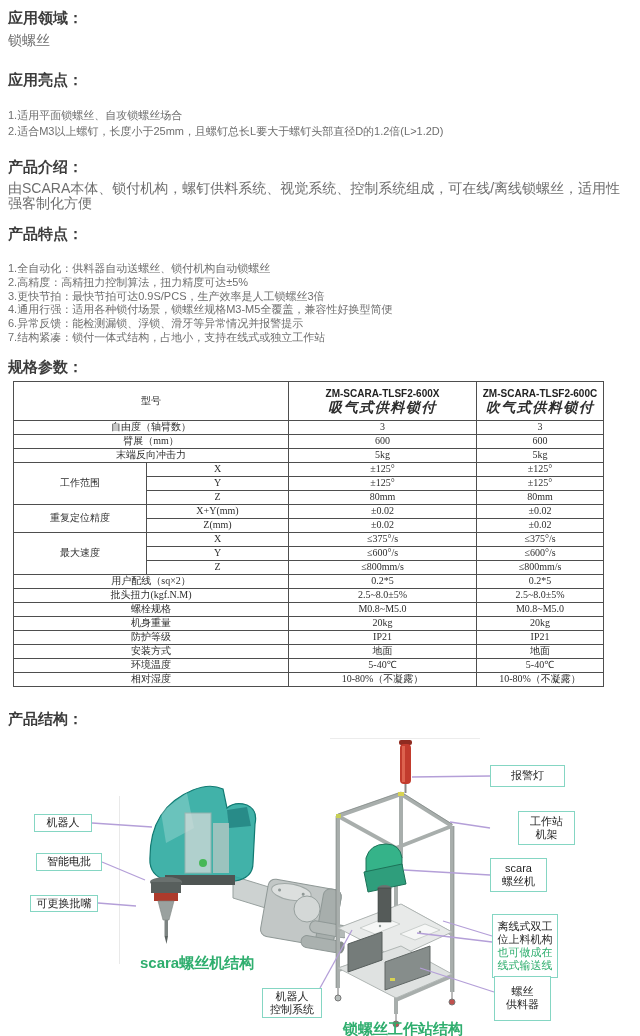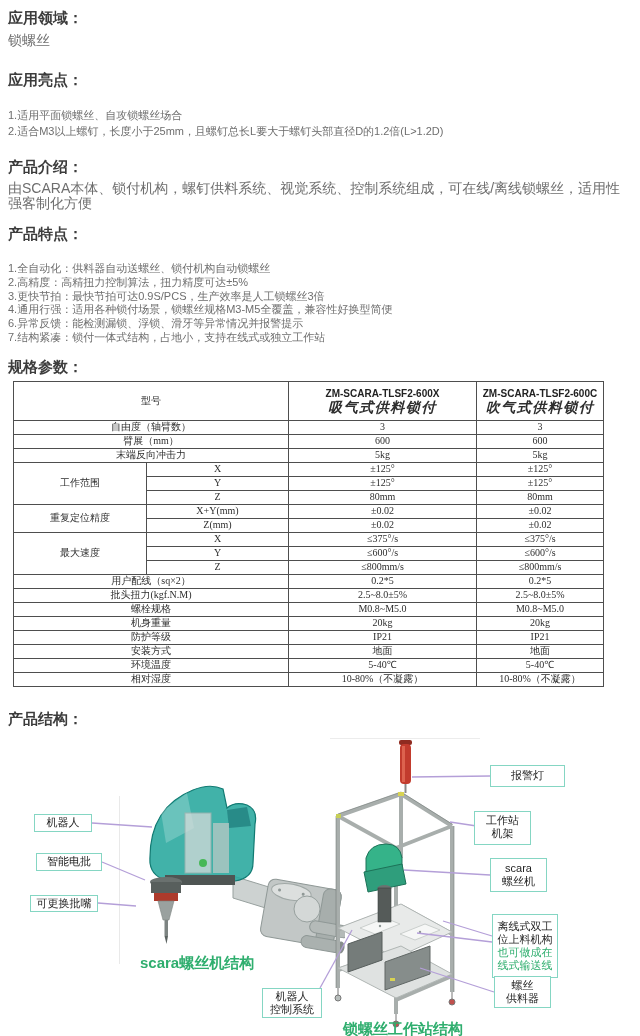--- a/index.html
+++ b/index.html
@@ -306,35 +306,35 @@
     <span>智能电批</span>
   </div>
   <div class="lbl-box" style="left:30px;top:165px;width:68px;height:17px;">
     <span>可更换批嘴</span>
   </div>
   <div class="caption" style="left:140px;top:224px;">scara螺丝机结构</div>
 
   <div class="lbl-box" style="left:490px;top:35px;width:75px;height:22px;">
     <span>报警灯</span>
   </div>
-  <div class="lbl-box" style="left:474px;top:81px;width:57px;height:34px;font-family:Liberation Mono, monospace;">
+  <div class="lbl-box" style="left:518px;top:81px;width:57px;height:34px;">
     <span>工作站</span>
     <span>机架</span>
   </div>
   <div class="lbl-box" style="left:490px;top:128px;width:57px;height:34px;">
     <span>scara</span>
     <span>螺丝机</span>
   </div>
   <div class="lbl-box" style="left:492px;top:184px;width:66px;height:64px;">
     <span>离线式双工</span>
     <span>位上料机构</span>
     <span class="note">也可做成在</span>
     <span class="note">线式输送线</span>
   </div>
-  <div class="lbl-box" style="left:494px;top:246px;width:57px;height:32px;">
+  <div class="lbl-box" style="left:494px;top:246px;width:57px;height:45px;">
     <span>螺丝</span>
     <span>供料器</span>
   </div>
   <div class="lbl-box" style="left:262px;top:258px;width:60px;height:30px;">
     <span>机器人</span>
     <span>控制系统</span>
   </div>
   <div class="caption" style="left:343px;top:290px;">锁螺丝工作站结构</div>
 </div>
 

